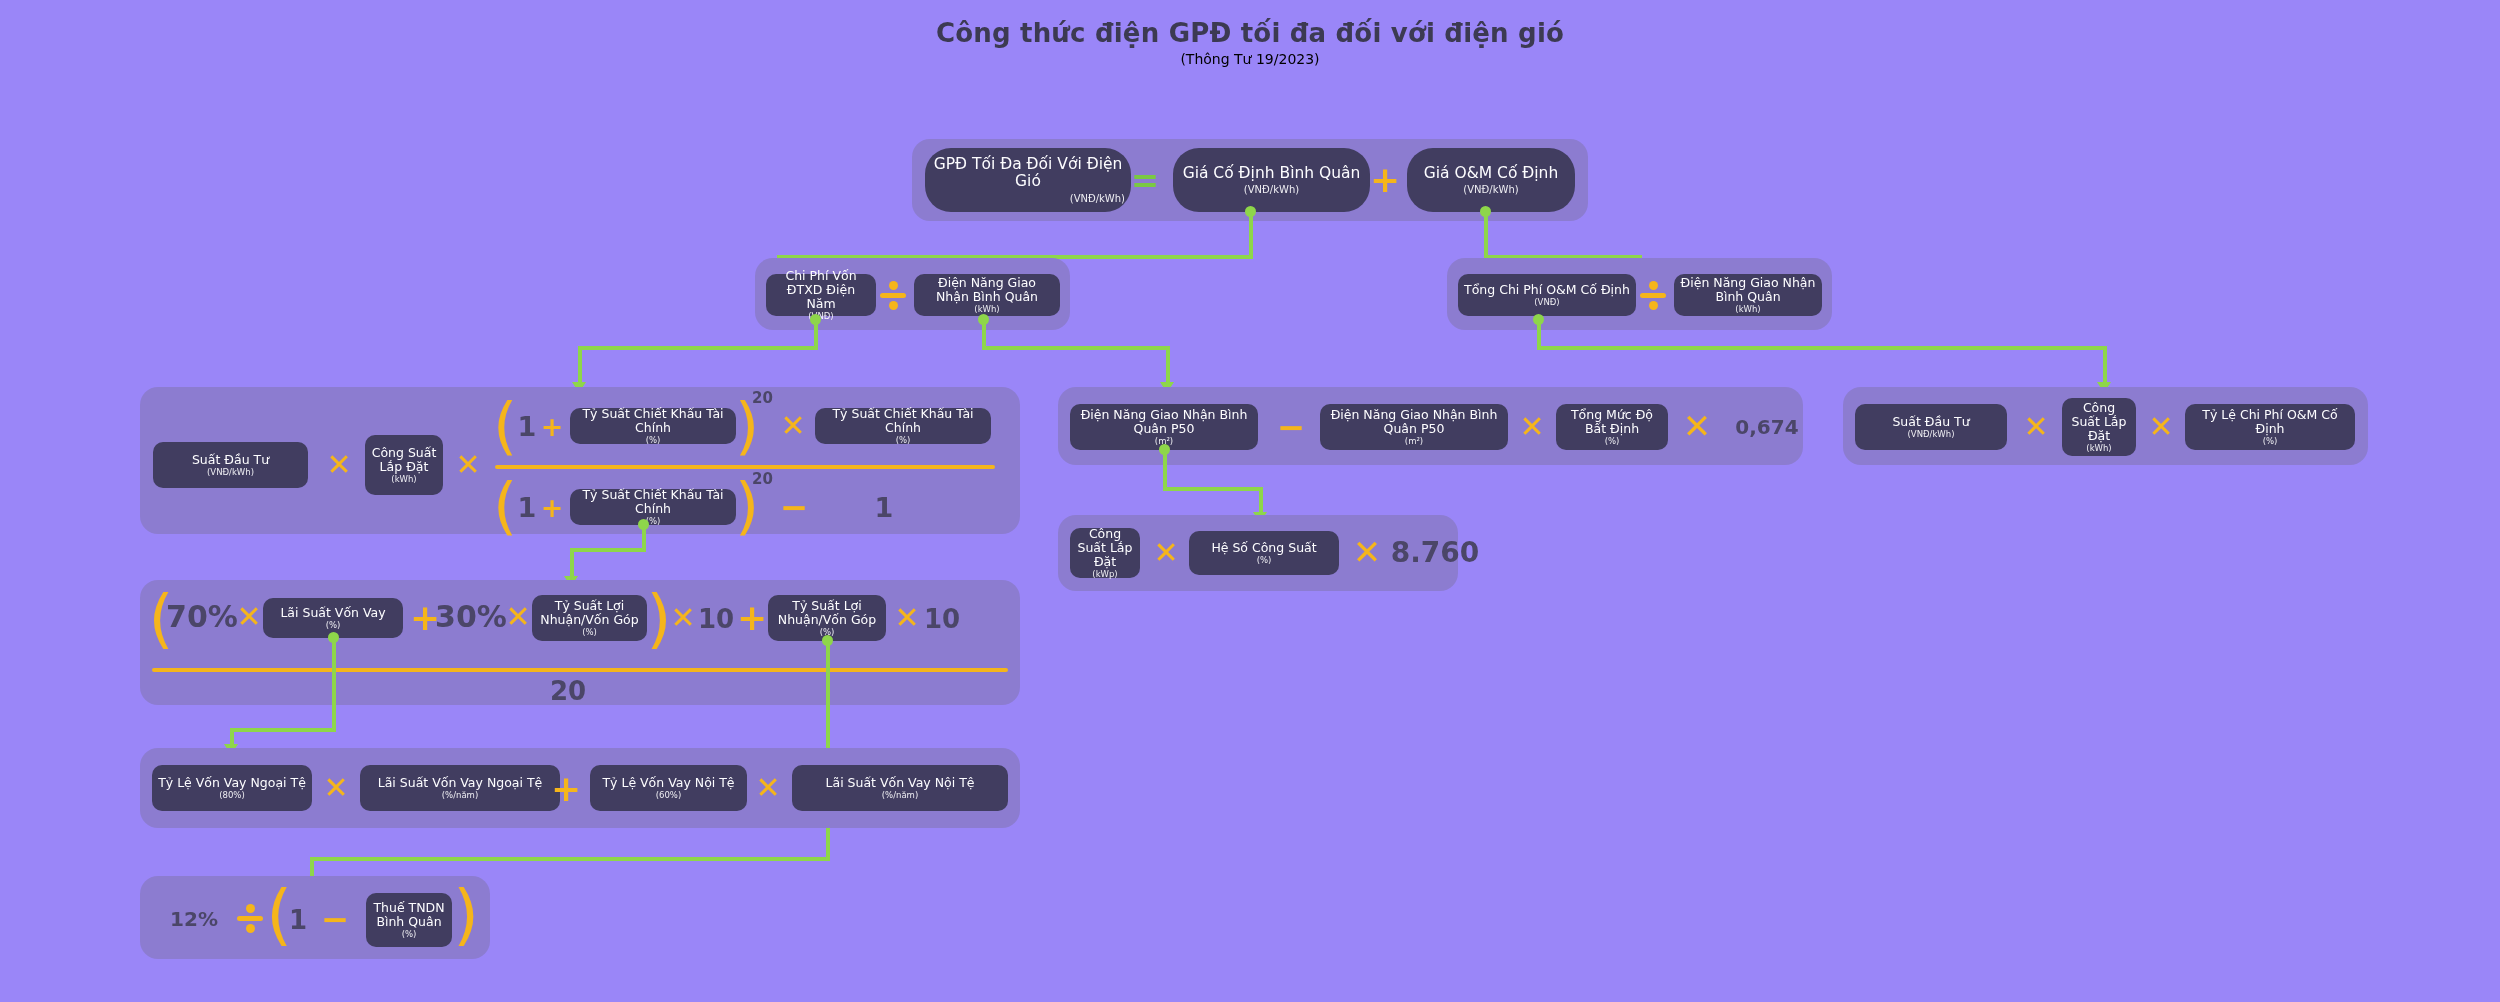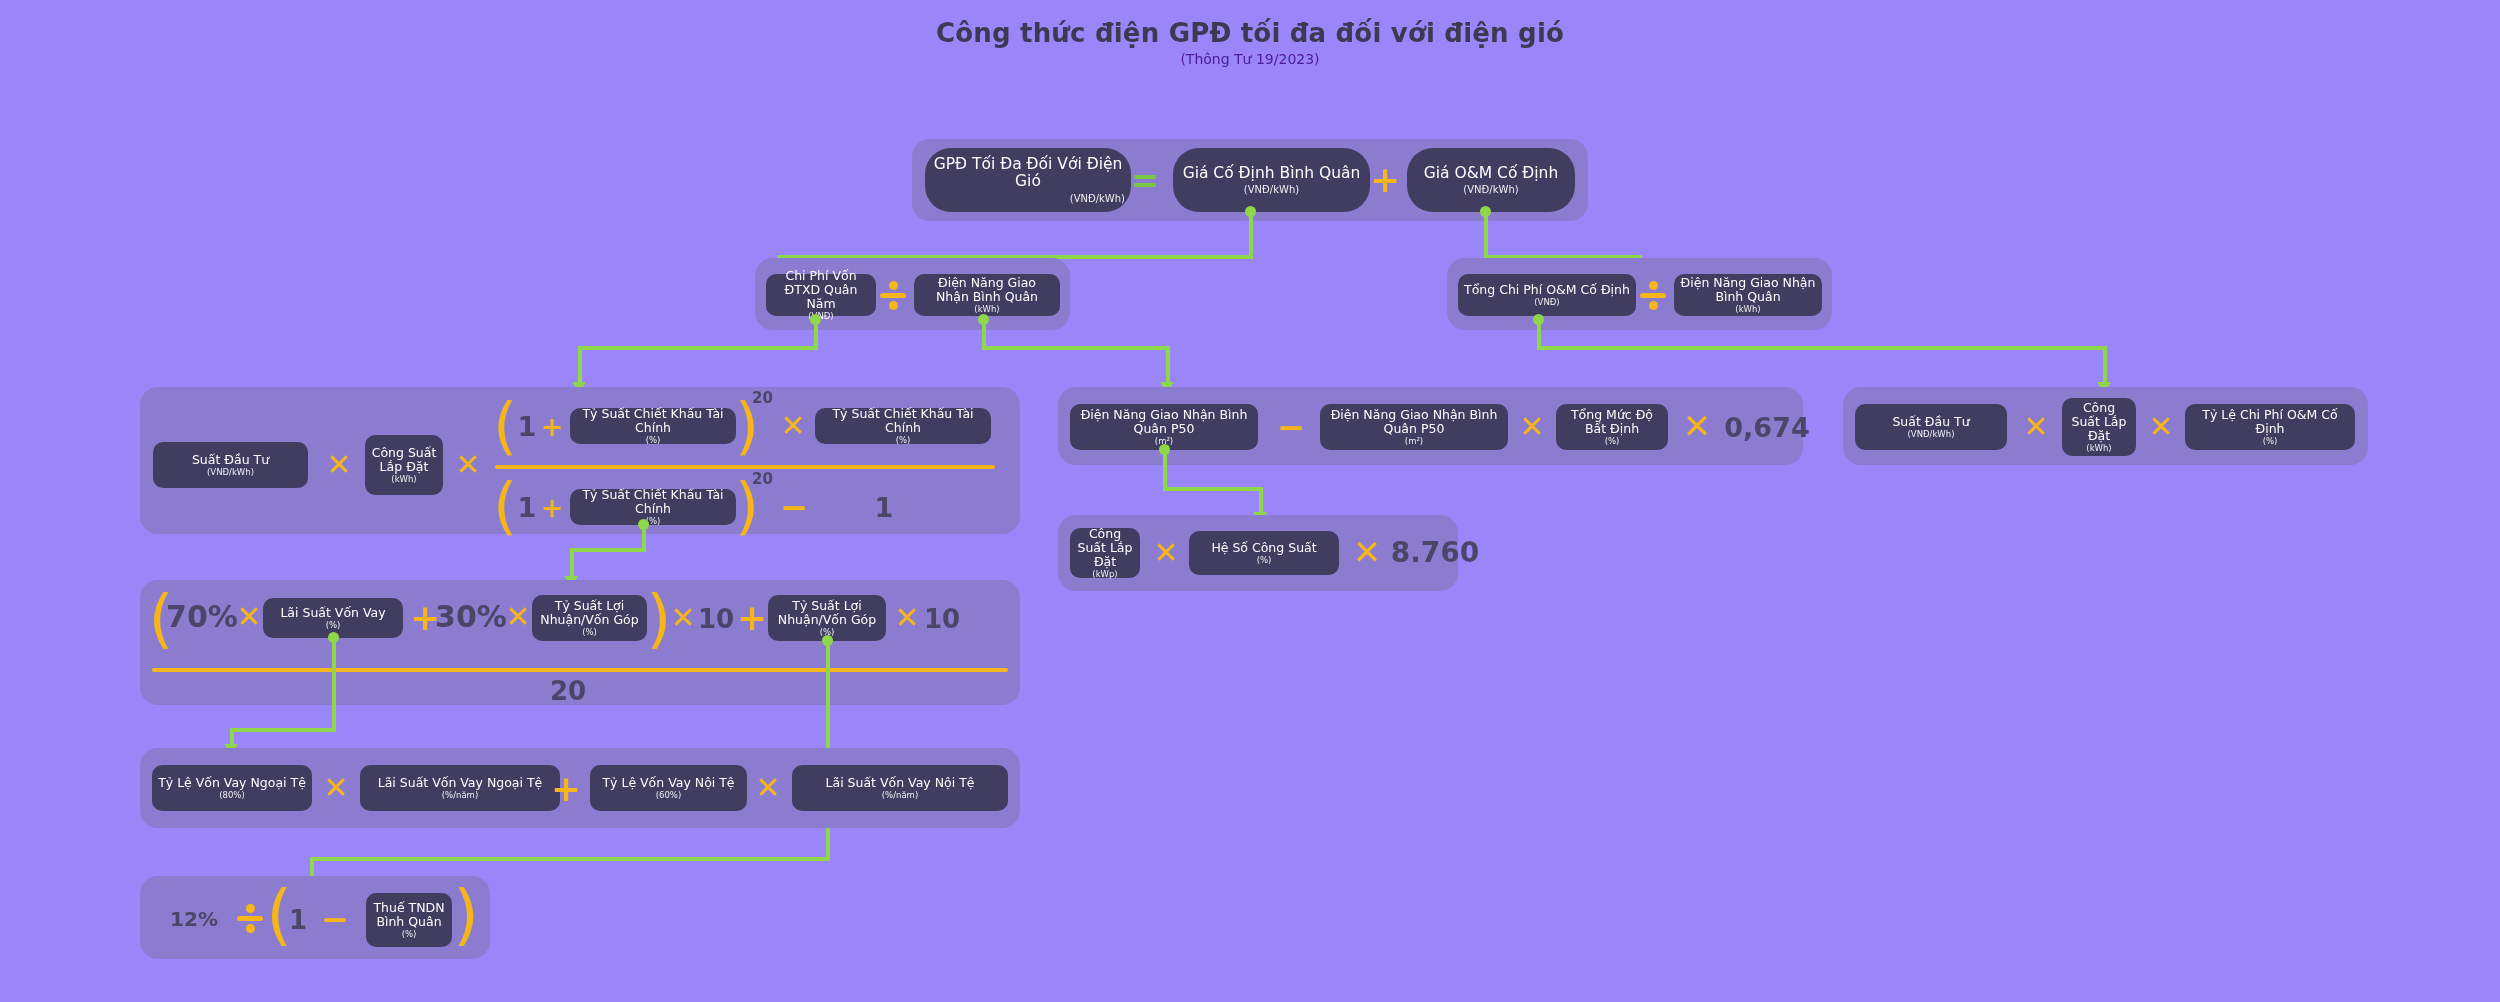--- a/index.html
+++ b/index.html
@@ -9,21 +9,21 @@
     font-family:"DejaVu Sans","Liberation Sans",sans-serif;
     overflow:hidden;position:relative;
   }
   #stage{position:absolute;left:0;top:0;width:2500px;height:1002px;}
 
   
   .title-wrap{position:absolute;left:0;top:18px;width:2500px;text-align:center;}
   .title{
     font-size:26px;font-weight:bold;color:#3c3a52;letter-spacing:.2px;
   }
-  .subtitle{font-size:14px;color:#4c1d95;margin-top:3px;}
+  .subtitle{font-size:14px;color:#000000;margin-top:3px;}
 
   
   .panel{
     position:absolute;
     background:#8c7cd0;
     border-radius:18px;
     box-sizing:border-box;
   }
 
   
@@ -129,21 +129,21 @@
   <div class="arrowend" style="left:771px;top:277px;"></div>
 
   <div class="dotstart" style="left:1480px;top:206px;"></div>
   <div class="conn v" style="left:1484px;top:212px;height:45px;"></div>
   <div class="conn h" style="left:1484px;top:255px;width:158px;"></div>
   <div class="conn v" style="left:1638px;top:255px;height:24px;"></div>
   <div class="arrowend" style="left:1632px;top:277px;"></div>
 
   <div class="panel" style="left:755px;top:258px;width:315px;height:72px;"></div>
   <div class="box" style="left:766px;top:274px;width:110px;height:42px;">
-    <div class="lbl">Chi Phí Vốn ĐTXD Quân Năm</div>
+    <div class="lbl">Chi Phí Vốn ĐTXD Điện Năm</div>
     <div class="unit">(VNĐ)</div>
   </div>
   <div class="divide" style="left:880px;top:281px;">
     <i class="dot"></i>
       <i class="bar"></i>
       <i class="dot"></i>
   </div>
   <div class="box" style="left:914px;top:274px;width:146px;height:42px;">
     <div class="lbl">Điện Năng Giao Nhận Bình Quân</div>
     <div class="unit">(kWh)</div>
@@ -233,21 +233,21 @@
   <div class="box" style="left:1320px;top:404px;width:188px;height:46px;">
     <div class="lbl">Điện Năng Giao Nhận Bình Quân P50</div>
     <div class="unit">(m²)</div>
   </div>
   <div class="op times" style="left:1516px;top:412px;width:32px;height:30px;">✕</div>
   <div class="box" style="left:1556px;top:404px;width:112px;height:46px;">
     <div class="lbl">Tổng Mức Độ Bất Định</div>
     <div class="unit">(%)</div>
   </div>
   <div class="op times lg" style="left:1680px;top:410px;width:34px;height:32px;">✕</div>
-  <div class="num" style="left:1722px;top:408px;width:90px;height:38px;font-size:27px;">0,674</div>
+  <div class="num" style="left:1722px;top:408px;width:90px;height:38px;font-size:20px;">0,674</div>
 
   <div class="panel" style="left:1843px;top:387px;width:525px;height:78px;"></div>
   <div class="box" style="left:1855px;top:404px;width:152px;height:46px;">
     <div class="lbl">Suất Đầu Tư</div>
     <div class="unit">(VNĐ/kWh)</div>
   </div>
   <div class="op times" style="left:2020px;top:412px;width:32px;height:30px;">✕</div>
   <div class="box" style="left:2062px;top:398px;width:74px;height:58px;">
     <div class="lbl">Công Suất Lắp Đặt</div>
     <div class="unit">(kWh)</div>

